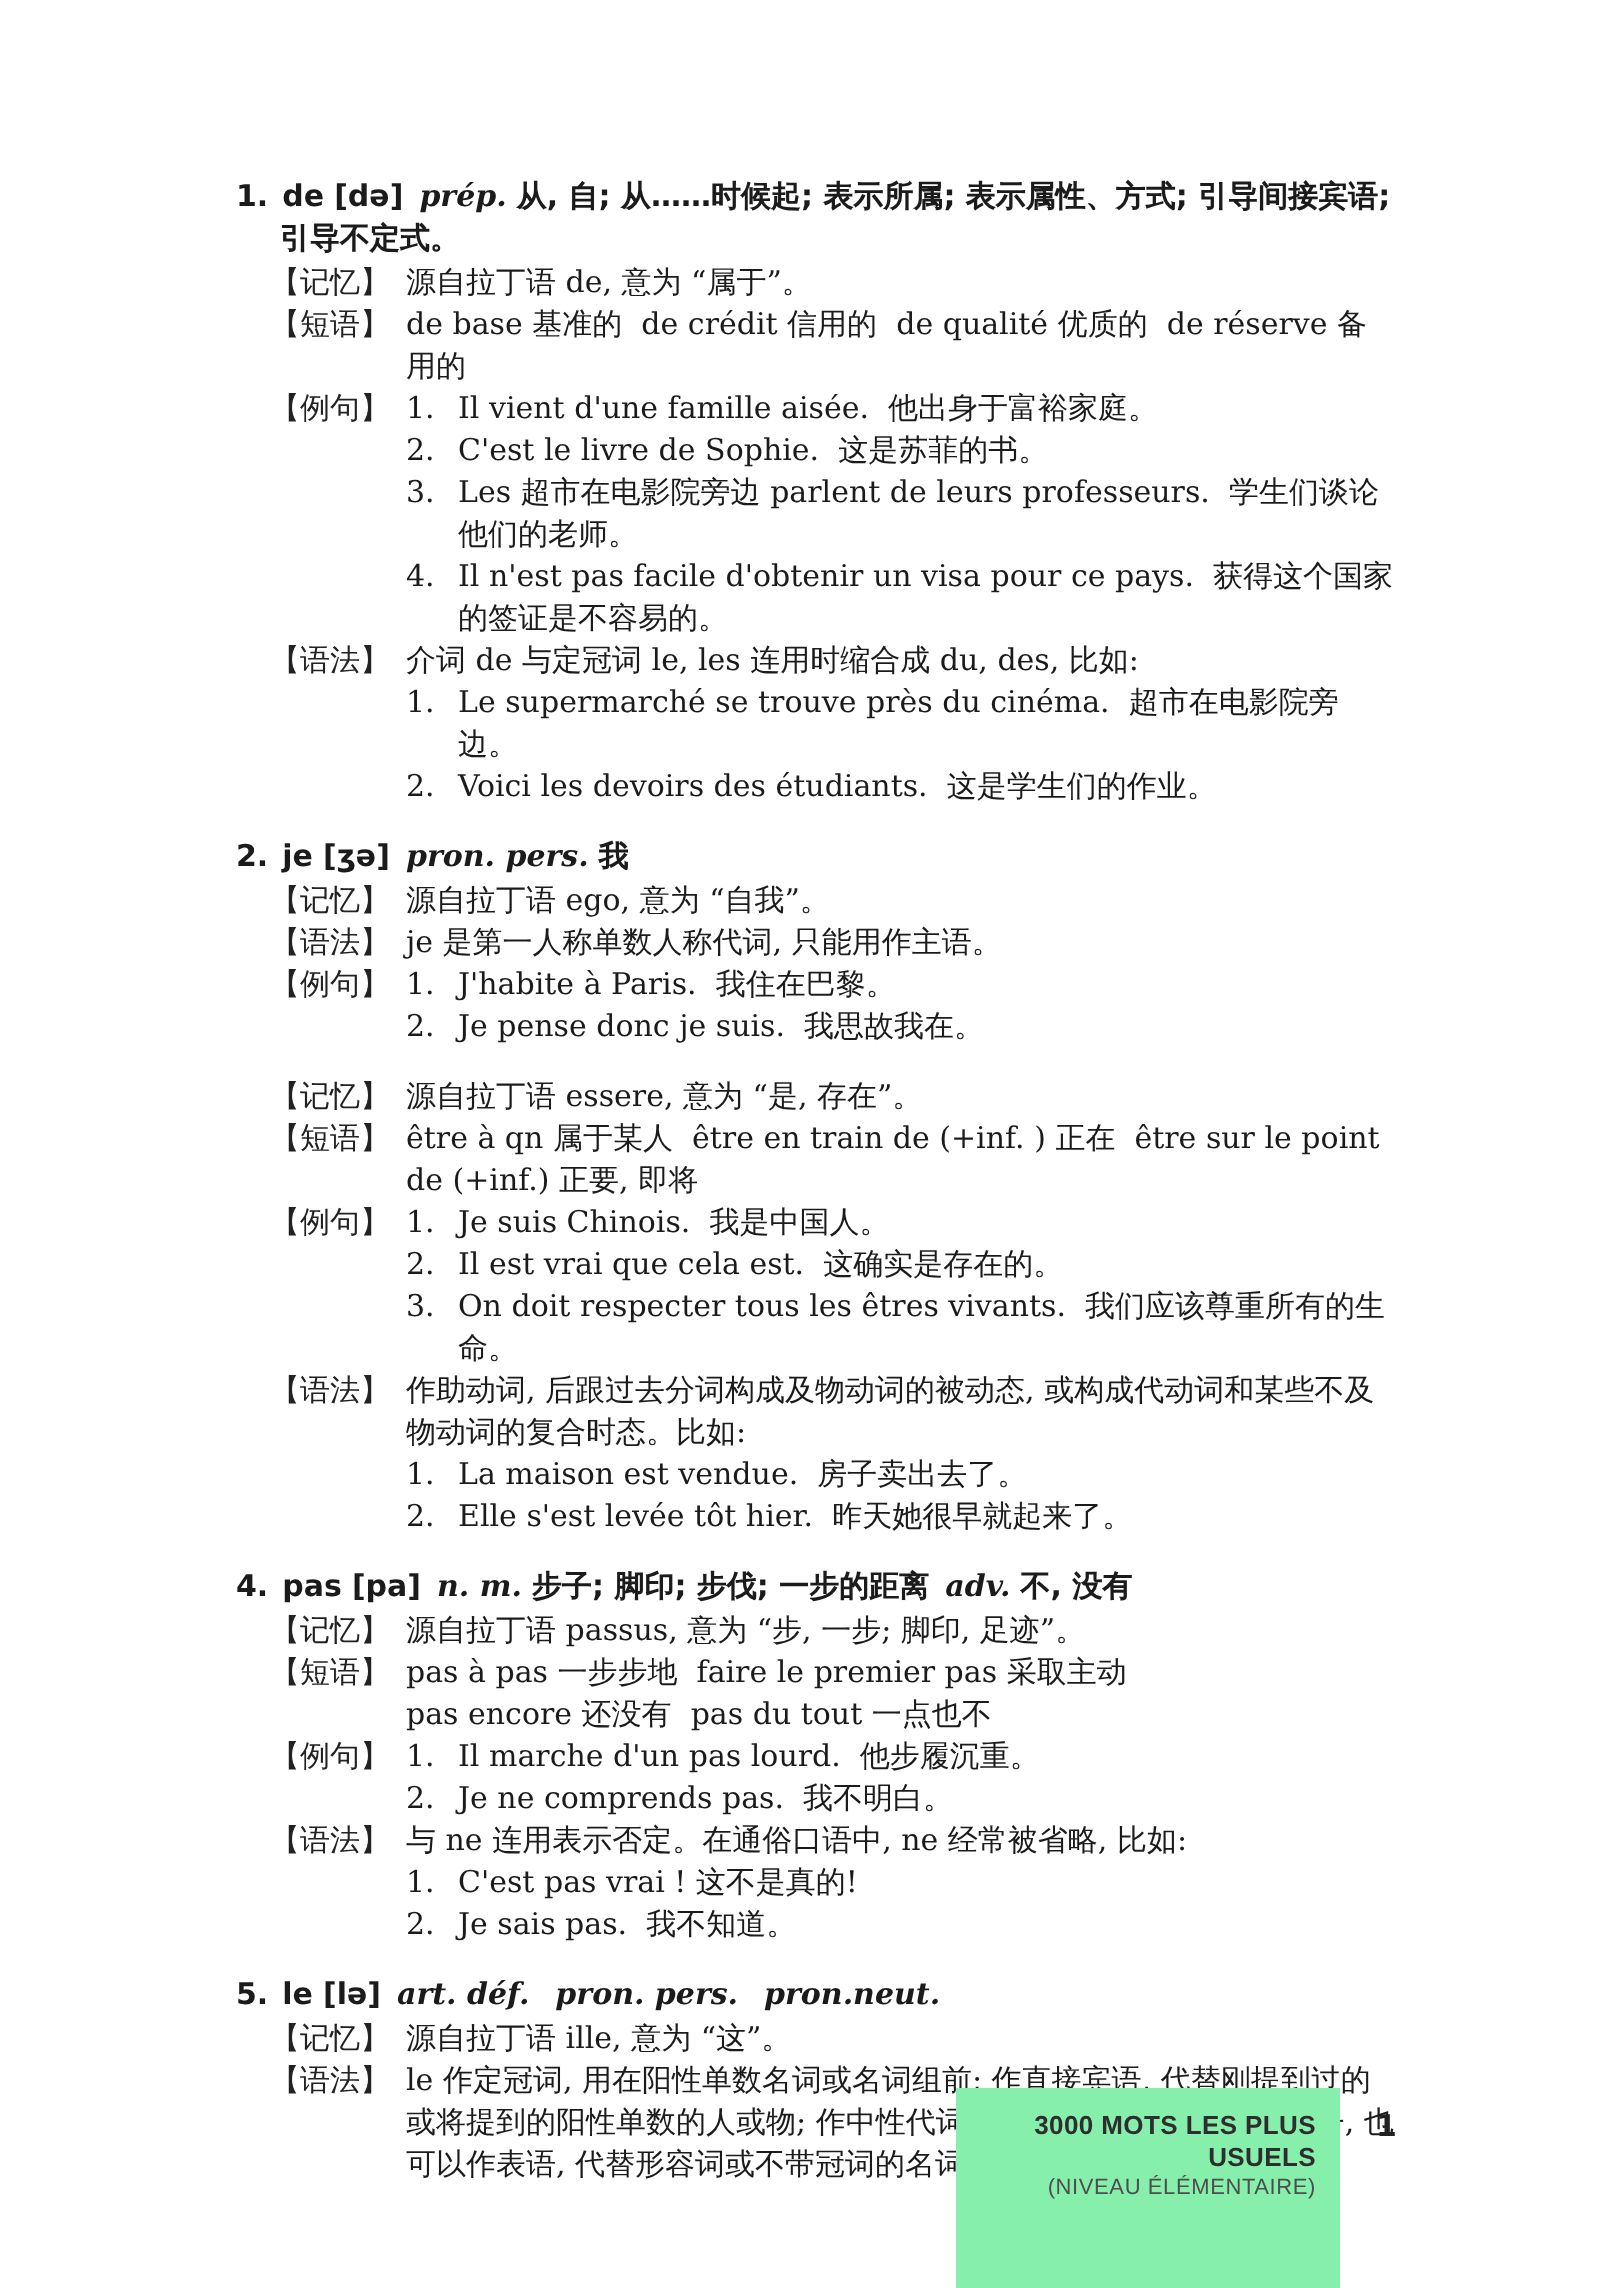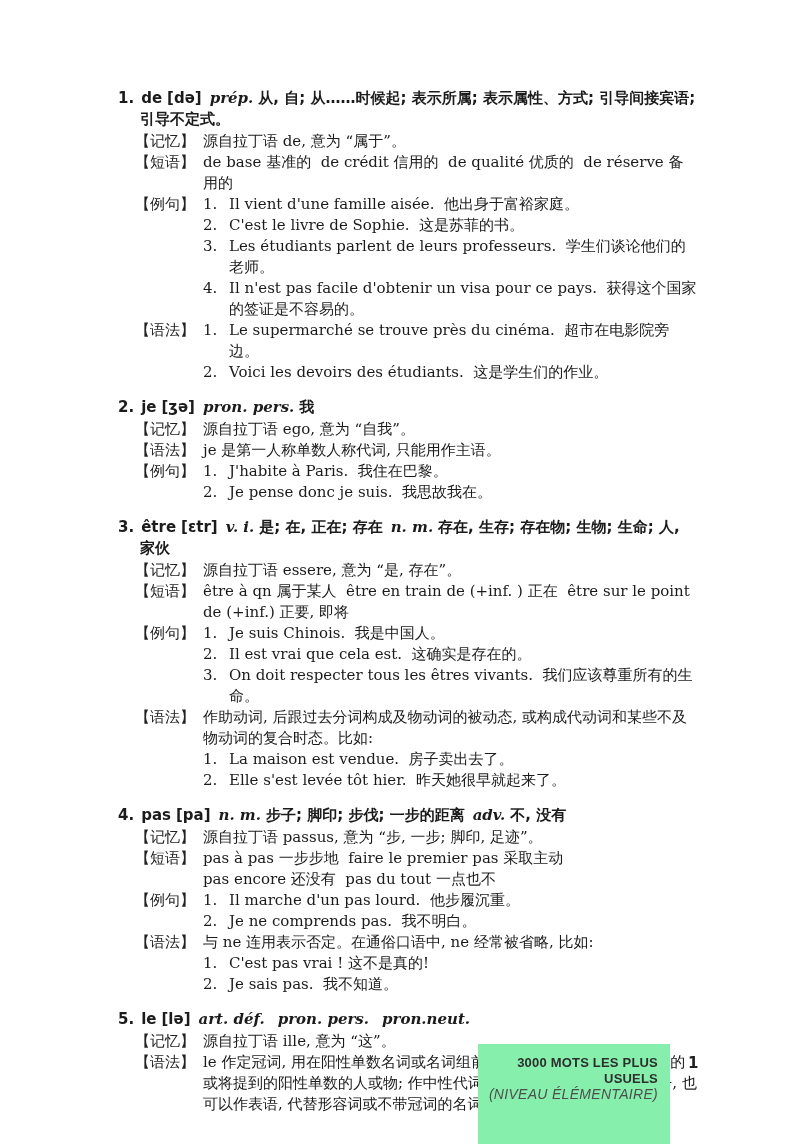--- a/index.html
+++ b/index.html
@@ -27,21 +27,21 @@
   .footer-box{
     position:absolute;left:478px;top:1044px;width:192px;height:100px;
     background:#86efac;text-align:right;padding:11px 12px 0 0;box-sizing:border-box;
   }
   .footer-title{
     font-family:"Liberation Sans","DejaVu Sans",sans-serif;
     font-weight:700;font-size:13px;line-height:16px;color:#2e2e2e;letter-spacing:0.2px;
   }
   .footer-sub{
     font-family:"Liberation Sans","DejaVu Sans",sans-serif;
-    font-weight:400;font-size:14px;line-height:14px;color:#4e4e4e;letter-spacing:0.3px;font-style:italic;
+    font-weight:400;font-size:11px;line-height:14px;color:#4e4e4e;letter-spacing:0.3px;
   }
   .page-num{
     position:absolute;left:688px;top:1053px;
     font-family:"DejaVu Sans","Liberation Sans",sans-serif;
     font-weight:700;font-size:15px;color:#222;
   }
 </style>
 </head>
 <body>
 
@@ -66,31 +66,32 @@
           <div class="item">
             <span class="i-num">1.</span>
             <span class="i-text">Il vient d'une famille aisée.  他出身于富裕家庭。</span>
           </div>
           <div class="item">
             <span class="i-num">2.</span>
             <span class="i-text">C'est le livre de Sophie.  这是苏菲的书。</span>
           </div>
           <div class="item">
             <span class="i-num">3.</span>
-            <span class="i-text">Les étudiants parlent de leurs professeurs.  学生们谈论他们的老师。</span>
+            <span class="i-text">Les 超市在电影院旁边 parlent de leurs professeurs.  学生们谈论他们的老师。</span>
           </div>
           <div class="item">
             <span class="i-num">4.</span>
             <span class="i-text">Il n'est pas facile d'obtenir un visa pour ce pays.  获得这个国家的签证是不容易的。</span>
           </div>
         </div>
       </div>
       <div class="section">
         <div class="sec-label">【语法】</div>
         <div class="sec-content">
+          <div class="row-plain">介词 de 与定冠词 le, les 连用时缩合成 du, des, 比如:</div>
           <div class="item">
             <span class="i-num">1.</span>
             <span class="i-text">Le supermarché se trouve près du cinéma.  超市在电影院旁边。</span>
           </div>
           <div class="item">
             <span class="i-num">2.</span>
             <span class="i-text">Voici les devoirs des étudiants.  这是学生们的作业。</span>
           </div>
         </div>
       </div>
@@ -117,21 +118,20 @@
             <span class="i-text">J'habite à Paris.  我住在巴黎。</span>
           </div>
           <div class="item">
             <span class="i-num">2.</span>
             <span class="i-text">Je pense donc je suis.  我思故我在。</span>
           </div>
         </div>
       </div>
     </section>
     <section class="entry">
-      <div class="entry-header"><span class="e-num">3.</span><span class="e-word">être</span><span class="e-phon">[ɛtr]</span><span class="e-def"><span class="e-pos">v. i.</span><span class="e-zh">是; 在, 正在; 存在</span></span><span class="e-def"><span class="e-pos">n. m.</span><span class="e-zh">存在, 生存; 存在物; 生物; 生命; 人, 家伙</span></span></div>
       <div class="section">
         <div class="sec-label">【记忆】</div>
         <div class="sec-content">
           <div class="row-plain">源自拉丁语 essere, 意为 “是, 存在”。</div>
         </div>
       </div>
       <div class="section">
         <div class="sec-label">【短语】</div>
         <div class="sec-content">
           <div class="row-plain">être à qn 属于某人  être en train de (+inf. ) 正在  être sur le point de (+inf.) 正要, 即将</div>

